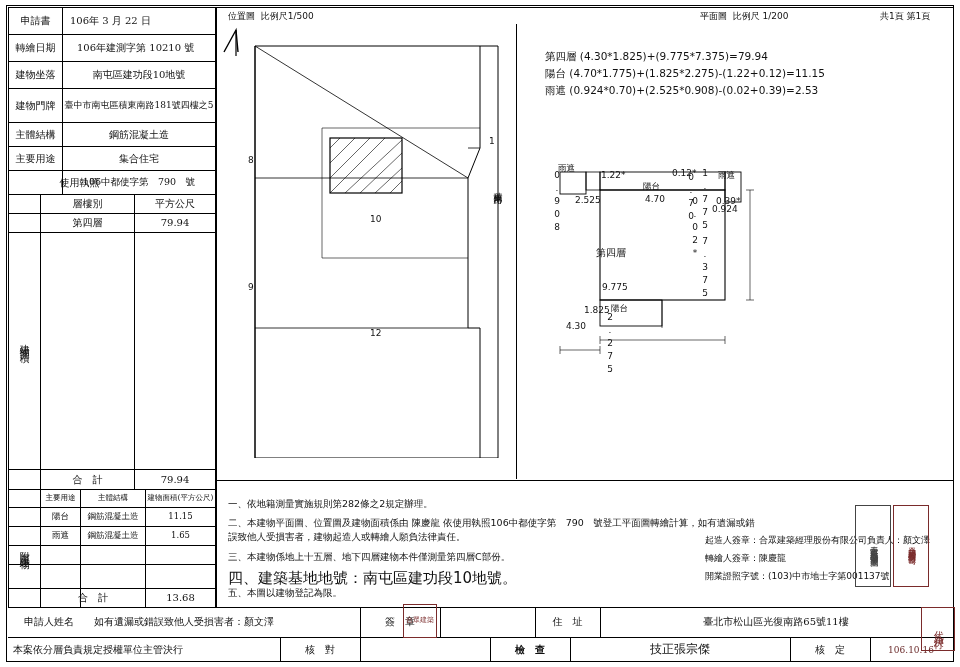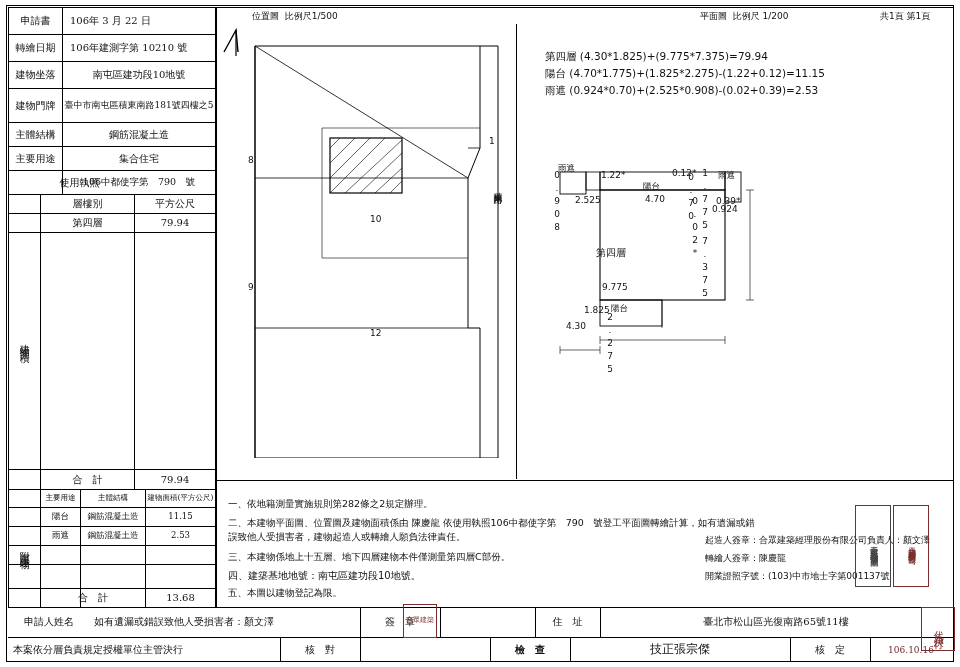--- a/index.html
+++ b/index.html
@@ -62,21 +62,21 @@
     <div class="cell" style="left:9px;top:8px;width:53px;height:26px;">
         <span class="lbl">申請書</span>
       </div>
     <div class="cell hand left" style="left:64px;top:8px;width:150px;height:26px;padding-left:6px;">
         <span>106年  3 月 22 日</span>
       </div>
 
     <div class="cell" style="left:9px;top:35px;width:53px;height:26px;">
         <span class="lbl">轉繪日期</span>
       </div>
-    <div class="cell hand left" style="left:64px;top:35px;width:168px;height:26px;padding-left:6px;">
+    <div class="cell hand left" style="left:64px;top:35px;width:168px;height:26px;padding-left:13px;">
         <span>106年建測字第 10210 號</span>
       </div>
 
     <div class="cell" style="left:9px;top:62px;width:53px;height:26px;">
         <span class="lbl">建物坐落</span>
       </div>
     <div class="cell hand" style="left:64px;top:62px;width:150px;height:26px;">
         <span>南屯區建功段10地號</span>
       </div>
 
@@ -157,35 +157,35 @@
         <span>11.15</span>
       </div>
 
     <div class="cell hand small" style="left:41px;top:527px;width:39px;height:18px;">
         <span>雨遮</span>
       </div>
     <div class="cell hand small" style="left:81px;top:527px;width:64px;height:18px;">
         <span>鋼筋混凝土造</span>
       </div>
     <div class="cell hand small" style="left:146px;top:527px;width:69px;height:18px;">
-        <span>2.53</span>
+        <span>1.65</span>
       </div>
 
     <div class="cell" style="left:41px;top:589px;width:104px;height:18px;">
         <span class="lbl">合　計</span>
       </div>
     <div class="cell hand" style="left:146px;top:589px;width:69px;height:18px;">
         <span>13.68</span>
       </div>
   </div>
 
   <div>
     <div class="ln h" style="left:216px;top:7px;width:738px;"></div>
 
-    <div class="drawtext" style="left:252px;top:10px;">位置圖  比例尺1/500</div>
+    <div class="drawtext" style="left:228px;top:10px;">位置圖  比例尺1/500</div>
     <div class="drawtext" style="left:700px;top:10px;">平面圖  比例尺 1/200</div>
     <div class="drawtext" style="left:880px;top:10px;">共1頁 第1頁</div>
 
     <div class="ln v" style="left:516px;top:24px;height:455px;"></div>
     <div class="ln v" style="left:216px;top:7px;height:600px;"></div>
 
     <svg style="position:absolute;left:218px;top:26px;" width="36" height="36" viewBox="0 0 36 36">
       <path d="M6 26 L18 4 L20 26" fill="none" stroke="#000" stroke-width="1.4"></path>
       <path d="M18 4 L18 30" stroke="#000" stroke-width="1.2"></path>
     </svg>
@@ -265,21 +265,21 @@
     <div class="drawtext tiny" style="left:584px;top:305px;">1.825</div>
     <div class="drawtext tiny vert" style="left:605px;top:312px;">2.275</div>
     <div class="drawtext tiny" style="left:566px;top:321px;">4.30</div>
   </div>
 
   <div>
     <div class="ln h" style="left:216px;top:480px;width:738px;"></div>
     <div class="drawtext" style="left:228px;top:498px;font-size:9.5px;">一、依地籍測量實施規則第282條之2規定辦理。</div>
     <div class="drawtext" style="left:228px;top:516px;font-size:9.5px;width:530px;white-space:normal;line-height:1.5;">二、本建物平面圖、位置圖及建物面積係由  陳慶龍  依使用執照106中都使字第　790　號登工平面圖轉繪計算，如有遺漏或錯誤致他人受損害者，建物起造人或轉繪人願負法律責任。</div>
     <div class="drawtext" style="left:228px;top:551px;font-size:9.5px;">三、本建物係地上十五層、地下四層建物本件僅測量第四層C部份。</div>
-    <div class="drawtext" style="left:228px;top:569px;font-size:10px;">四、建築基地地號：南屯區建功段10地號。</div>
+    <div class="drawtext" style="left:228px;top:569px;font-size:15px;">四、建築基地地號：南屯區建功段10地號。</div>
     <div class="drawtext" style="left:228px;top:587px;font-size:9.5px;">五、本圖以建物登記為限。</div>
 
     <div class="drawtext" style="left:705px;top:534px;font-size:9px;">起造人簽章：合眾建築經理股份有限公司負責人：顏文澤</div>
     <div class="drawtext" style="left:705px;top:552px;font-size:9px;">轉繪人簽章：陳慶龍</div>
     <div class="drawtext" style="left:705px;top:570px;font-size:9px;">開業證照字號：(103)中市地士字第001137號</div>
 
     <div class="stamp" style="left:855px;top:505px;width:34px;height:80px;">
         <span class="vert" style="font-size:8px;letter-spacing:1px;">臺中市政府地政局建物測量成果圖</span>
       </div>
     <div class="stamp stampred" style="left:893px;top:505px;width:34px;height:80px;">

